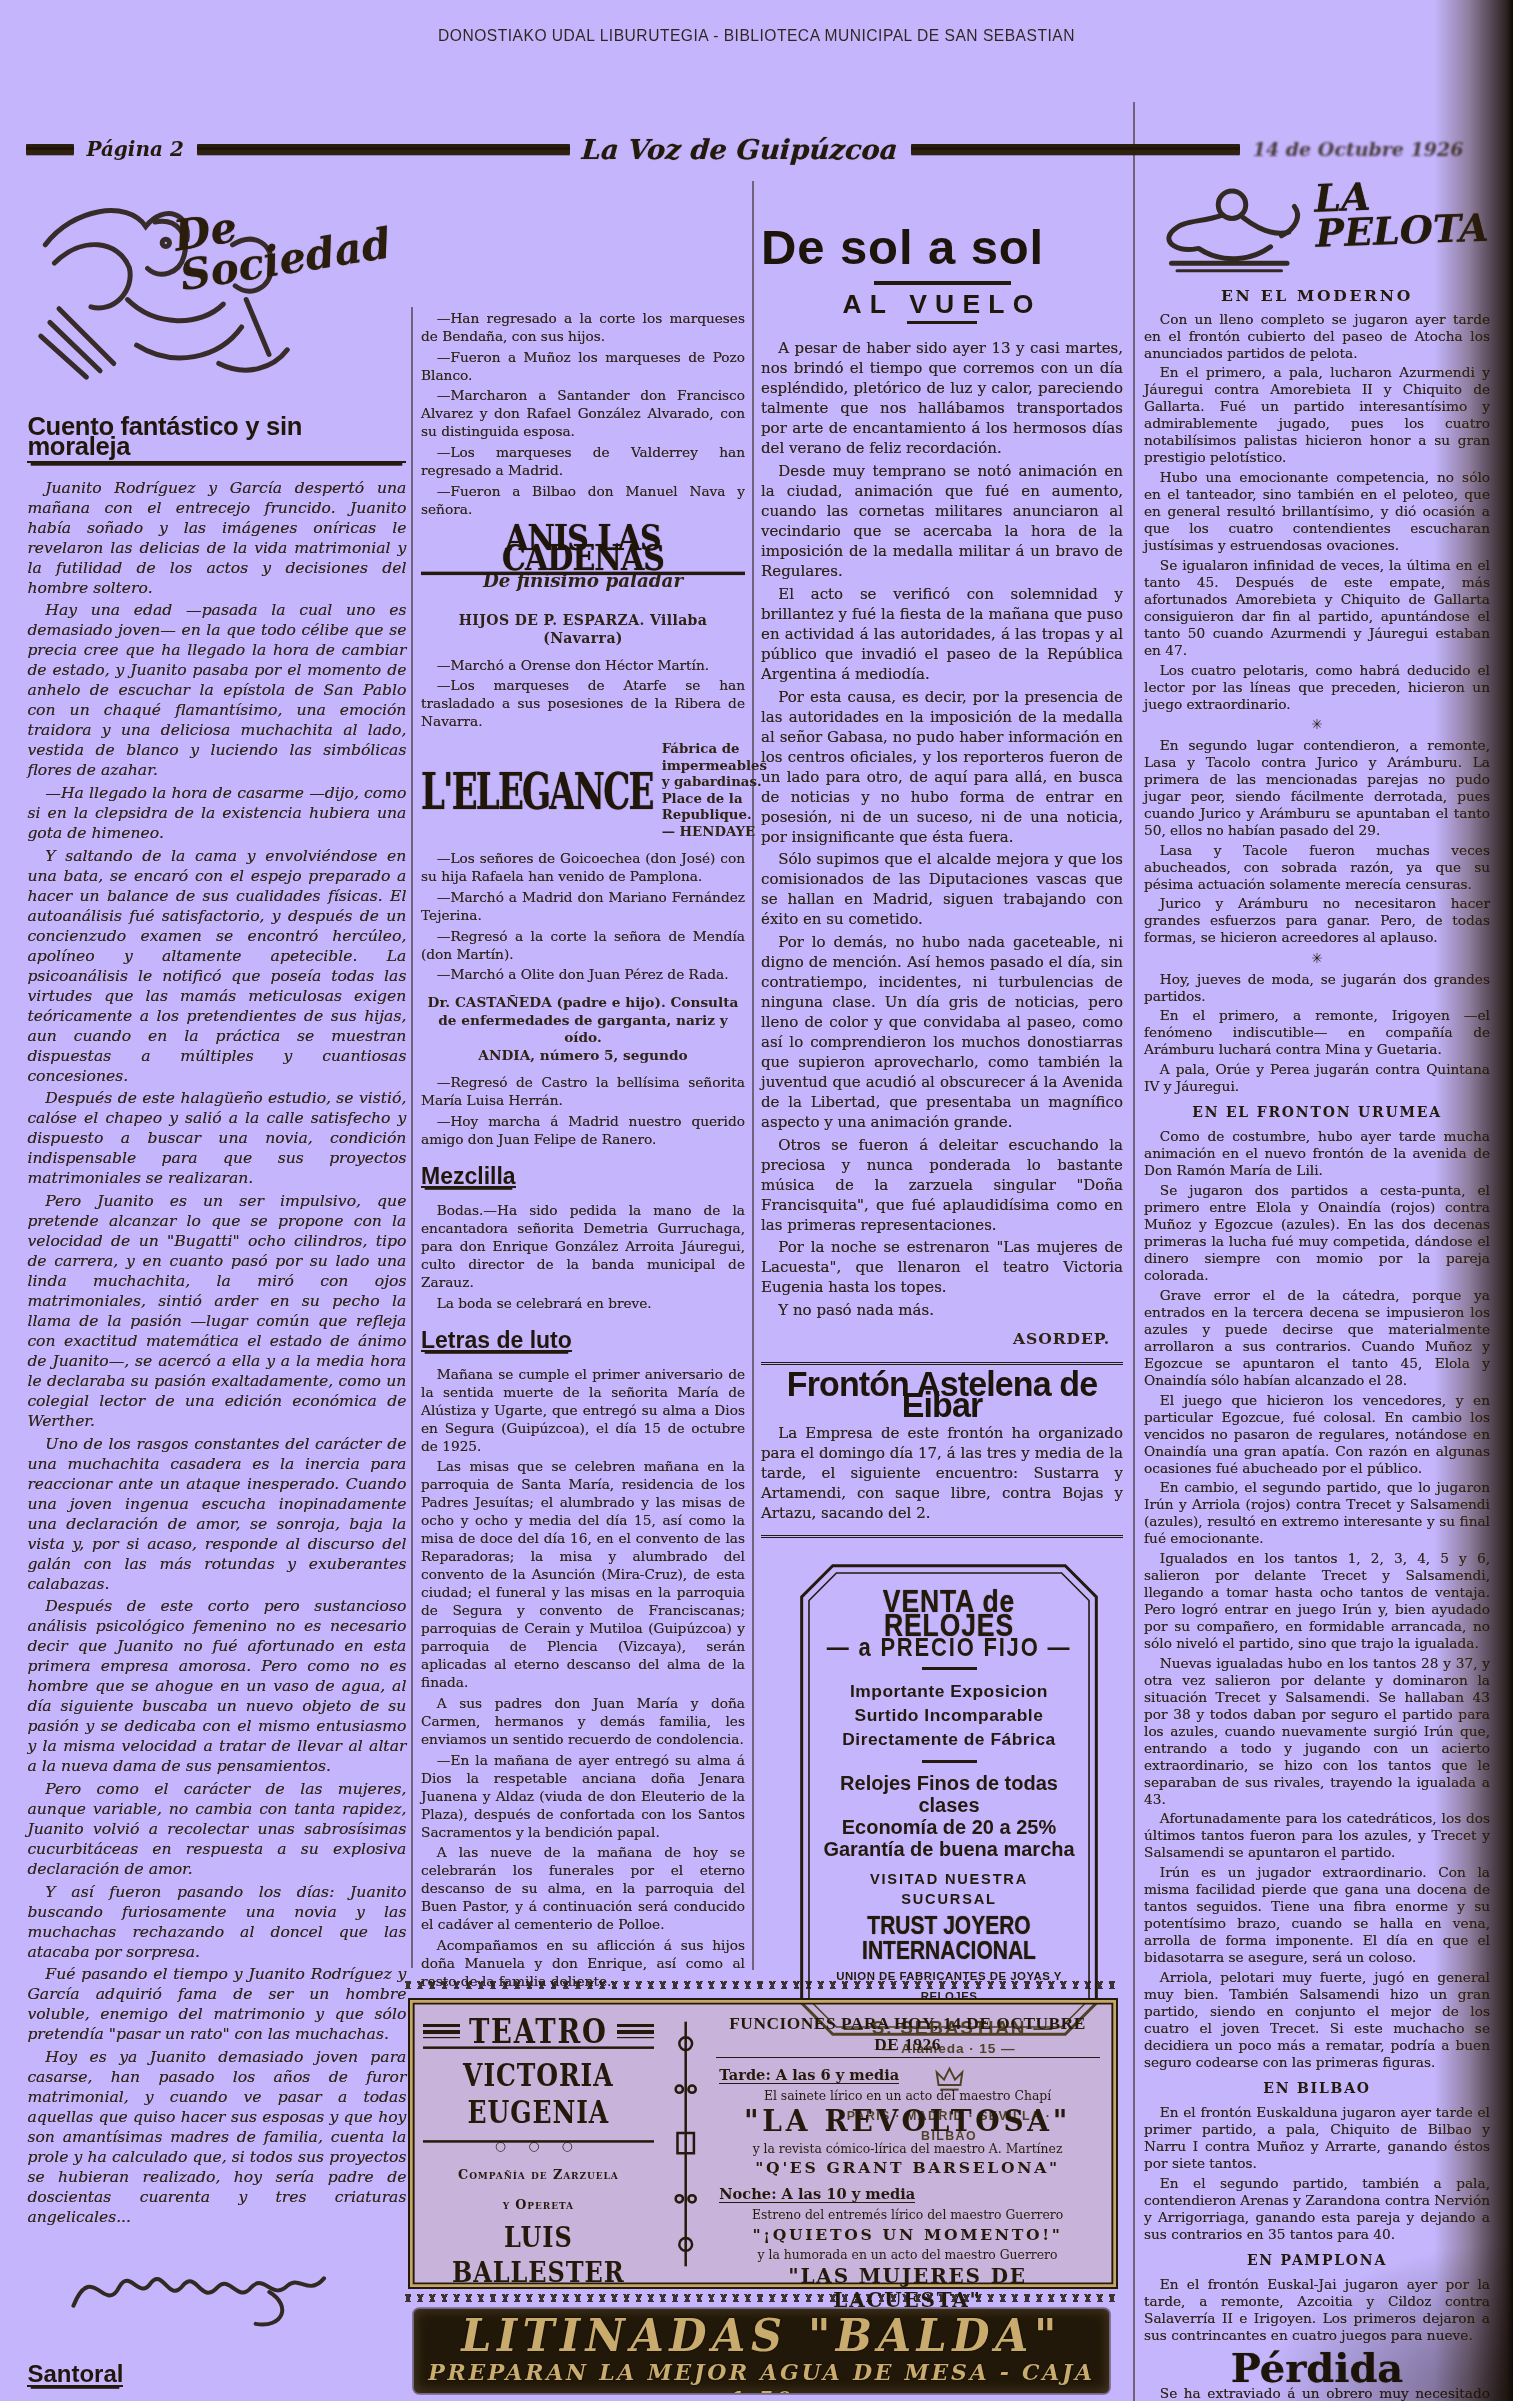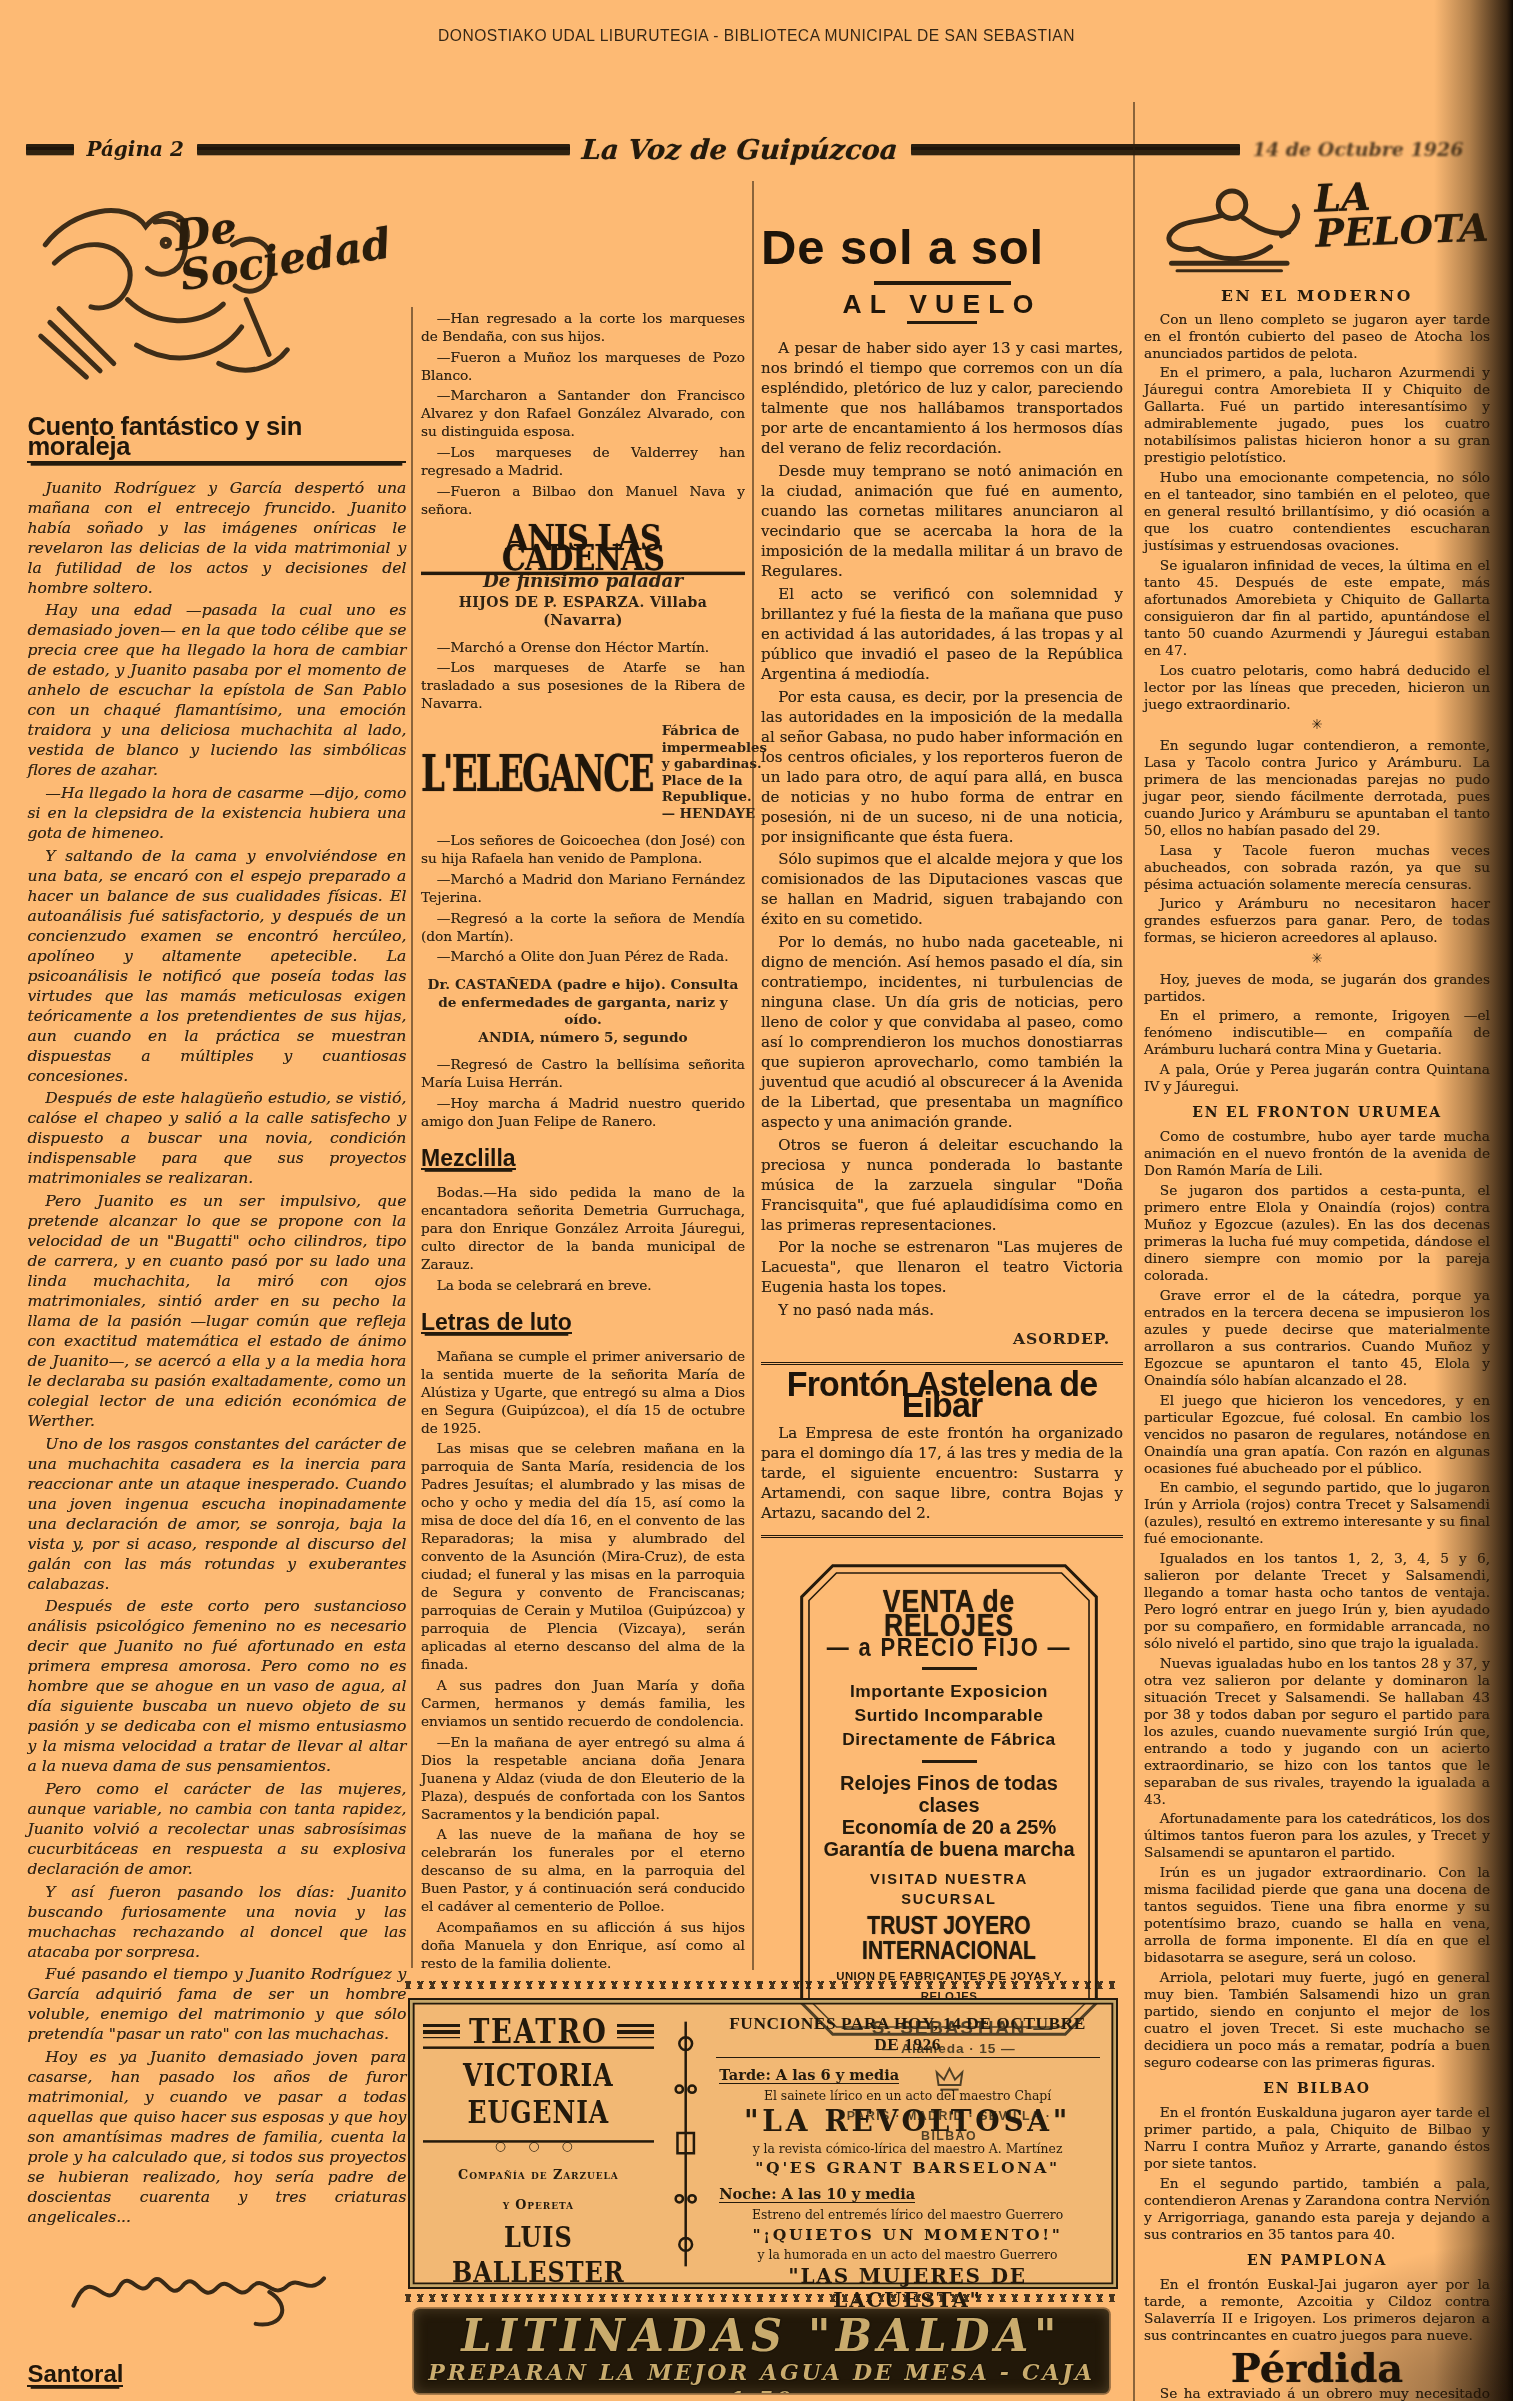--- a/index.html
+++ b/index.html
@@ -6,21 +6,21 @@
   .paper{position:relative;width:1513px;height:2401px;overflow:hidden;margin:0 auto;
     font-family:"DejaVu Serif",serif;color:#2f2314;
     background:
       radial-gradient(384px 238px at 40% 4%, rgba(246,228,175,.32), transparent 70%),
       radial-gradient(274px 384px at 1% 28%, rgba(85,58,22,.16), transparent 70%),
       radial-gradient(476px 293px at 40% 100%, rgba(92,62,26,.22), transparent 72%),
       radial-gradient(256px 174px at 12% 5%, rgba(112,82,36,.22), transparent 70%),
       radial-gradient(210px 128px at 64% 1%, rgba(112,82,36,.20), transparent 70%),
       radial-gradient(384px 476px at 78% 52%, rgba(120,88,38,.14), transparent 70%),
       linear-gradient(100deg,#ccae72 0%,#c7a express 45%,#c7a76a 55%,#bf9f60 82%,#ab8c4f 96%);
-    background-color:#fdba74;
+    background-color:#c4b5fd;
   }
   .gutter{position:absolute;right:0;top:0;width:79px;height:100%;pointer-events:none;
     background:linear-gradient(90deg, rgba(0,0,0,0) 0%, rgba(62,40,14,.40) 45%, rgba(24,13,3,.88) 92%, #0e0702 100%);}
   .gutter-bot{position:absolute;right:0;bottom:0;width:384px;height:238px;pointer-events:none;
     background:radial-gradient(348px 220px at 100% 100%, rgba(20,11,3,.55), transparent 72%);}
   .vrule{position:absolute;width:1.8px;background:rgba(44,30,12,.55);}
 
   
   .stamp{position:absolute;top:27.4px;left:0;width:100%;text-align:center;
     font-family:"Liberation Sans",sans-serif;font-size:15.6px;letter-spacing:0.5px;color:#241a0d;opacity:.92;}
@@ -51,21 +51,21 @@
   .sig-wrap{margin:24px 0 9.1px 37px;}
   .sec-head{font-family:"Liberation Sans",sans-serif;font-weight:bold;font-size:24px;color:#20160a;
     display:inline-block;border-bottom:2.7px solid #241a0c;box-shadow:0 5.5px 0 -3.7px #241a0c;padding-bottom:1px;margin:16.5px 0 12.8px 0;}
 
   
   .col2{left:421px;top:309px;width:324px;font-size:13.7px;line-height:18px;}
   .ad-anis{margin:12.8px 0 9.1px 0;text-align:center;}
   .anis-title{font-size:30px;font-weight:bold;letter-spacing:-0.9px;transform:scaleY(1.15);color:#1f150a;
     border-bottom:3.7px solid #241a0c;display:inline-block;padding:0 5.5px 1.8px 5.5px;text-shadow:0 0 0.9px rgba(36,24,10,.8);}
   .anis-tag{font-style:italic;font-weight:bold;font-size:18.3px;margin-top:0;}
-  .anis-maker{font-weight:bold;font-size:14px;margin-top:3px;letter-spacing:0.4px;}
+  .anis-maker{font-weight:bold;font-size:14px;margin-top:21px;letter-spacing:0.4px;}
   .ad-elegance{display:flex;gap:9.1px;align-items:center;margin:11px 0 9.1px 0;}
   .eleg-brand{font-size:34px;font-weight:bold;letter-spacing:-1.8px;transform:scaleY(1.5);color:#20160a;flex:none;
     text-shadow:0 0 0.9px rgba(36,24,10,.8);}
   .eleg-text{font-weight:bold;font-size:13.3px;line-height:16.5px;text-align:left;}
   .ad-cast{text-align:center;font-weight:bold;font-size:13.7px;line-height:17.4px;margin:11px 0 9.1px 0;}
   .col2 .sec-head{font-size:23px;}
 
   
   .col3{left:761px;top:179px;width:362px;font-size:15px;line-height:20px;}
   .sol-head{font-family:"Liberation Sans",sans-serif;font-weight:bold;font-size:49px;letter-spacing:0.9px;color:#1d140a;

